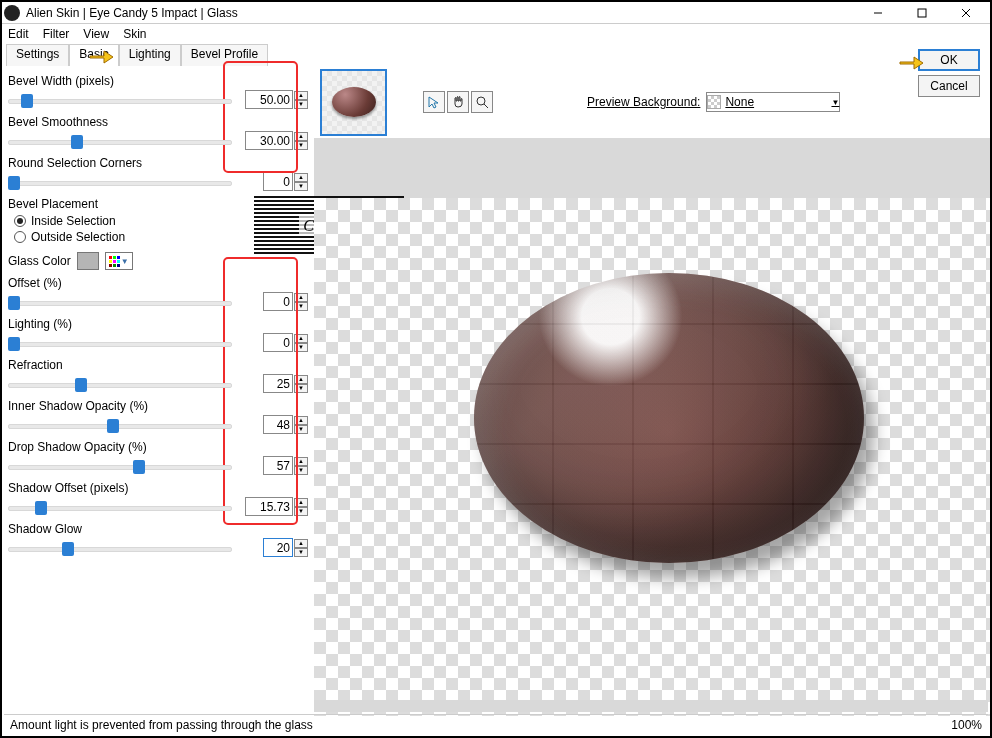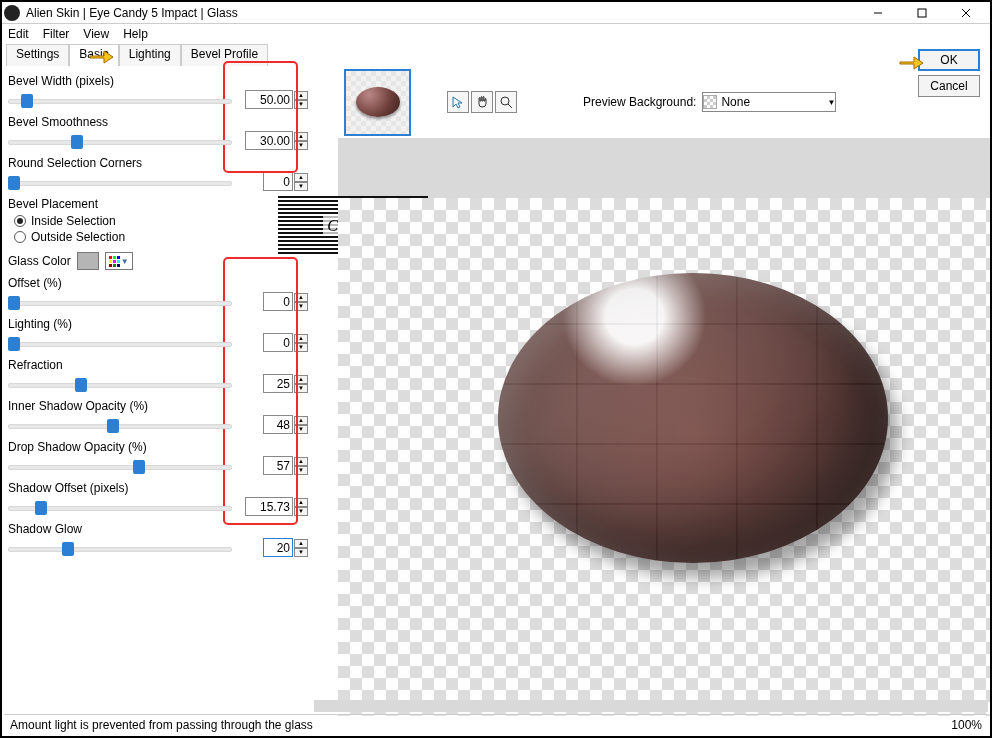--- a/index.html
+++ b/index.html
@@ -19,21 +19,21 @@
   
   .tabs { display: flex; height: 22px; padding-left: 4px; }
   .tab { padding: 2px 9px; border: 1px solid #ccc; border-bottom: none; margin-right: 0; background: #f6f6f6; cursor: default; position: relative; }
   .tab.active { background: #fff; border-top: 1px solid #ccc; z-index: 2; }
 
   
   .pointer { position: absolute; z-index: 50; width: 26px; height: 22px; }
   .pointer svg { width: 100%; height: 100%; }
 
   
-  .main { display: flex; height: 650px; gap: 24px; }
+  .main { display: flex; height: 650px; }
   .left-panel { width: 312px; padding: 8px 6px 0 6px; position: relative; }
   .right-area { flex: 1; display: flex; flex-direction: column; }
 
   
   .slider-row { margin-bottom: 6px; }
   .slider-label { margin-bottom: 2px; display: block; }
   .slider-controls { display: flex; align-items: center; }
   .slider-track { position: relative; height: 18px; width: 224px; }
   .slider-track::before { content: ""; position: absolute; left: 0; right: 0; top: 8px; height: 3px; background: #e8e8e8; border: 1px solid #d8d8d8; border-radius: 2px; }
   .slider-thumb { position: absolute; top: 3px; width: 12px; height: 14px; background: #2b7fd4; border-radius: 2px; }
@@ -60,21 +60,21 @@
   
   .thumb-row { height: 72px; display: flex; align-items: center; padding: 3px 6px; gap: 6px; }
   .thumb { width: 67px; height: 67px; border: 2px solid #2b7fd4; background-color: #f2f2f2; display: flex; align-items: center; justify-content: center;
     background-image: linear-gradient(45deg,#e6e6e6 25%,transparent 25%,transparent 75%,#e6e6e6 75%),linear-gradient(45deg,#e6e6e6 25%,transparent 25%,transparent 75%,#e6e6e6 75%);
     background-size: 10px 10px; background-position: 0 0,5px 5px; }
   .thumb .mini { width: 44px; height: 30px; border-radius: 50%; background: radial-gradient(circle at 30% 25%,#b88,#6a3b36 60%,#3a201d); box-shadow: 0 2px 3px rgba(0,0,0,.4); }
 
   .tools { display: flex; gap: 2px; margin-left: 30px; }
   .tool { width: 22px; height: 22px; border: 1px solid #888; background: #f6f6f6; display: flex; align-items: center; justify-content: center; }
 
-  .bg-row { display: flex; align-items: center; gap: 6px; margin-left: 60px; }
+  .bg-row { display: flex; align-items: center; gap: 6px; margin-left: 88px; text-decoration: underline; }
   .bg-select { width: 134px; height: 20px; border: 1px solid #888; display: flex; align-items: center; padding: 0 0; gap: 4px; }
   .bg-swatch { width: 14px; height: 14px; border: 1px solid #aaa;
     background-image: linear-gradient(45deg,#ccc 25%,transparent 25%,transparent 75%,#ccc 75%),linear-gradient(45deg,#ccc 25%,transparent 25%,transparent 75%,#ccc 75%);
     background-size: 6px 6px; background-position: 0 0,3px 3px; background-color: #fff; }
   .bg-select .arrow { margin-left: auto; font-size: 8px; }
 
   .grey-bar { height: 60px; background: #d9d9d9; position: relative; }
   .watermark { position: absolute; left: -60px; top: 58px; width: 150px; height: 60px; background: repeating-linear-gradient(#111 0 2px,#fff 2px 4px); display: flex; align-items: center; justify-content: center; }
   .watermark span { background: rgba(255,255,255,.7); padding: 1px 4px; font-style: italic; font-family: serif; font-size: 16px; }
 
@@ -124,21 +124,21 @@
         <line x1="1" y1="1" x2="9" y2="9" stroke="#000"></line>
         <line x1="9" y1="1" x2="1" y2="9" stroke="#000"></line>
       </svg>
     </div>
 </div>
 
 <div class="menubar">
   <span>Edit</span>
   <span>Filter</span>
   <span>View</span>
-  <span>Help</span>
+  <span>Skin</span>
 </div>
 
 <div class="tabs">
   <div class="tab">Settings</div>
   <div class="tab active">Basic</div>
   <div class="tab">Lighting</div>
   <div class="tab">Bevel Profile</div>
 </div>
 
 <div class="pointer" style="left:86px; top:44px;">

